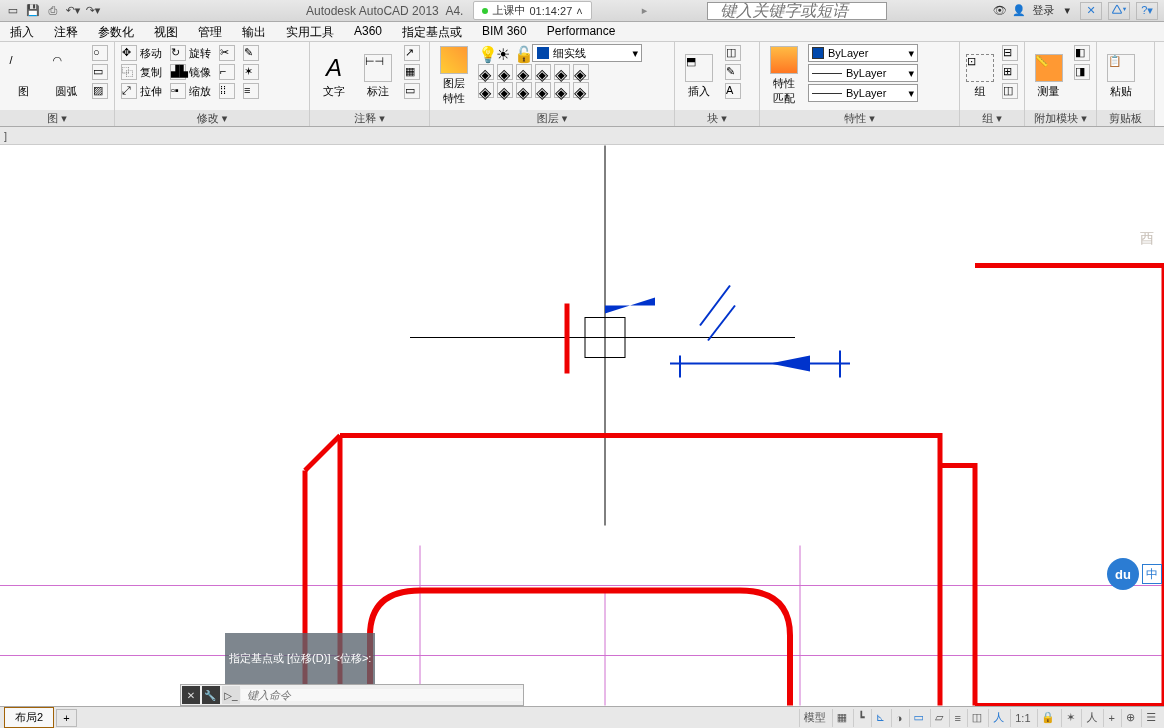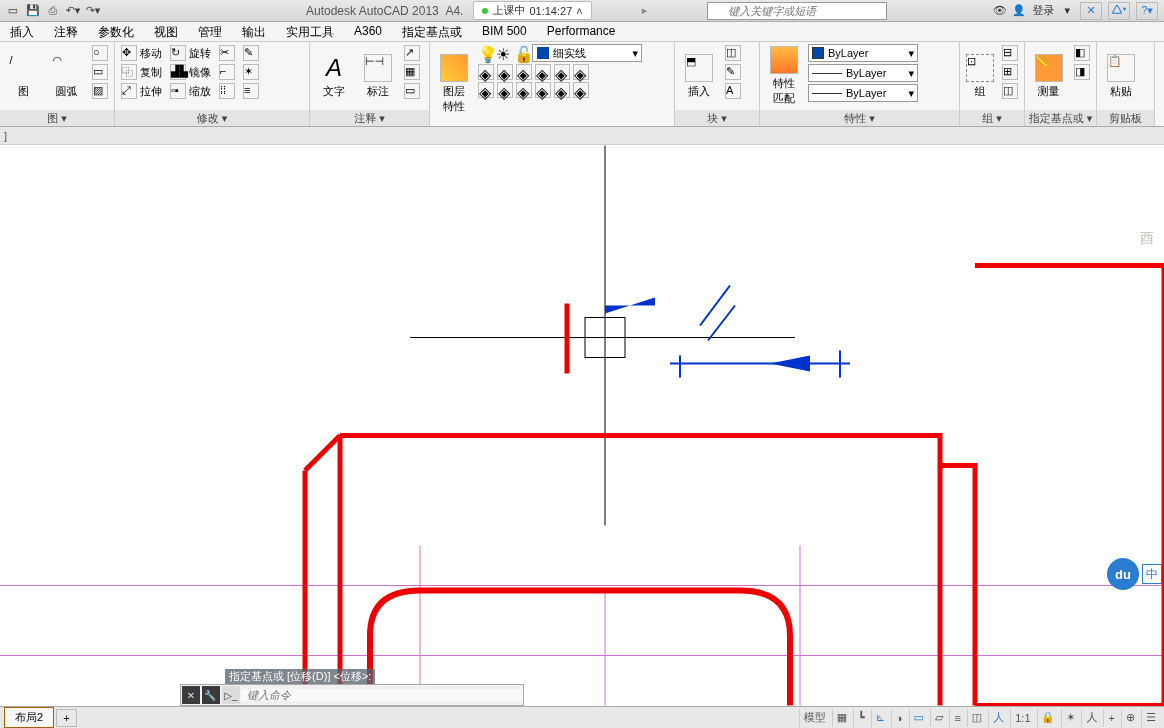--- a/index.html
+++ b/index.html
@@ -5,21 +5,21 @@
 * { margin: 0; padding: 0; box-sizing: border-box; font-family: "Microsoft YaHei", Arial, sans-serif; }
 body { width: 1164px; height: 728px; overflow: hidden; background: #f0f0f0; position: relative; }
 
 
 .titlebar { height: 22px; background: linear-gradient(#e8e8e8,#d8d8d8); display: flex; align-items: center; font-size: 11px; color: #333; border-bottom: 1px solid #aaa; }
 .qat { display: flex; gap: 2px; padding: 0 4px; }
 .qat-btn { width: 18px; height: 18px; display: flex; align-items: center; justify-content: center; color: #444; cursor: pointer; }
 .title-text { flex: 0 0 auto; margin-left: 200px; color: #555; font-size: 12px; }
 .lesson-badge { background: #fff; border: 1px solid #bbb; padding: 1px 8px; margin-left: 10px; border-radius: 2px; display: flex; align-items: center; gap: 4px; font-size: 11px; }
 .lesson-dot { width: 6px; height: 6px; background: #3c3; border-radius: 50%; }
-.search-box { margin-left: 60px; width: 180px; height: 18px; border: 1px solid #999; background: #fff; font-size: 11px; color: #888; padding: 0 20px; font-style: italic; }
+.search-box { margin-left: 60px; width: 180px; height: 18px; border: 1px solid #999; background: #fff; font-size: 16px; color: #888; padding: 0 12px; font-style: italic; }
 .title-right { margin-left: auto; display: flex; gap: 6px; padding-right: 6px; align-items: center; }
 .title-icon { width: 22px; height: 18px; border: 1px solid #bbb; display: flex; align-items: center; justify-content: center; font-size: 11px; }
 
 
 .menubar { height: 20px; background: #f4f4f4; display: flex; font-size: 12px; border-bottom: 1px solid #ccc; }
 .menu-item { padding: 2px 10px; cursor: pointer; }
 
 
 .ribbon { height: 85px; background: #f6f6f6; display: flex; border-bottom: 1px solid #aaa; }
 .ribbon-panel { border-right: 1px solid #ccc; display: flex; flex-direction: column; }
@@ -38,21 +38,21 @@
 
 
 .tagrow { height: 18px; background: #e8e8e8; font-size: 11px; color: #555; padding: 0 4px; border-bottom: 1px solid #ccc; display: flex; align-items: center; }
 
 
 .drawing { position: absolute; top: 145px; left: 0; right: 0; bottom: 22px; background: #fff; }
 .drawing svg { width: 100%; height: 100%; }
 
 
 .cmd-history { position: absolute; bottom: 44px; left: 225px; font-size: 11px; }
-.cmd-line { background: rgba(90,100,110,0.78); color: #fff; padding: 0 4px; margin-top: 1px; }
+.cmd-line { background: rgba(90,100,110,0.78); color: #fff; padding: 18px 4px; margin-top: 1px; }
 
 
 .cmdbar { position: absolute; bottom: 22px; left: 180px; right: 640px; height: 22px; background: #f0f0f0; border: 1px solid #aaa; display: flex; align-items: center; font-size: 11px; }
 .cmdbar-btn { width: 18px; height: 18px; display: flex; align-items: center; justify-content: center; background: #3a3a3a; color: #ddd; margin: 0 1px; font-size: 10px; }
 .cmdbar-input { flex: 1; border: none; background: #f8f8f8; font-size: 11px; font-style: italic; color: #888; padding: 0 6px; }
 
 
 .statusbar { position: absolute; bottom: 0; left: 0; right: 0; height: 22px; background: #e8e8e8; border-top: 1px solid #aaa; display: flex; align-items: center; font-size: 11px; }
 .layout-tab { padding: 2px 10px; background: #f8f8f8; border: 1px solid #a16207; margin-left: 4px; }
 .layout-add { padding: 2px 6px; border: 1px solid #bbb; margin-left: 2px; }
@@ -102,21 +102,21 @@
 <div class="menubar">
   <div class="menu-item">插入</div>
   <div class="menu-item">注释</div>
   <div class="menu-item">参数化</div>
   <div class="menu-item">视图</div>
   <div class="menu-item">管理</div>
   <div class="menu-item">输出</div>
   <div class="menu-item">实用工具</div>
   <div class="menu-item">A360</div>
   <div class="menu-item">指定基点或</div>
-  <div class="menu-item">BIM 500</div>
+  <div class="menu-item">BIM 360</div>
   <div class="menu-item">Performance</div>
 </div>
 
 <div class="ribbon">
 
   <div class="ribbon-panel" style="width:115px;">
     <div class="ribbon-content">
       <div class="rbtn-big">
           <div class="rbtn-icon" style="border:none;">/</div>
           <span>图</span>
@@ -250,20 +250,21 @@
         <div style="display:flex;gap:3px;">
           <span class="rbtn-sm-icon">◈</span>
           <span class="rbtn-sm-icon">◈</span>
           <span class="rbtn-sm-icon">◈</span>
           <span class="rbtn-sm-icon">◈</span>
           <span class="rbtn-sm-icon">◈</span>
           <span class="rbtn-sm-icon">◈</span>
         </div>
       </div>
     </div>
+    <div class="ribbon-title">图层 ▾</div>
   </div>
 
   <div class="ribbon-panel" style="width:85px;">
     <div class="ribbon-content">
       <div class="rbtn-big">
           <div class="rbtn-icon">⬒</div>
           <span>插入</span>
         </div>
       <div class="rbtn-row">
         <div class="rbtn-sm">
@@ -337,21 +338,21 @@
         </div>
       <div class="rbtn-row">
         <div class="rbtn-sm">
             <span class="rbtn-sm-icon">◧</span>
           </div>
         <div class="rbtn-sm">
             <span class="rbtn-sm-icon">◨</span>
           </div>
       </div>
     </div>
-    <div class="ribbon-title">指定基点或 ▾</div>
+    <div class="ribbon-title">附加模块 ▾</div>
   </div>
 
   <div class="ribbon-panel" style="width:58px;">
     <div class="ribbon-content">
       <div class="rbtn-big">
           <div class="rbtn-icon">📋</div>
           <span>粘贴</span>
         </div>
     </div>
     <div class="ribbon-title">剪贴板</div>

